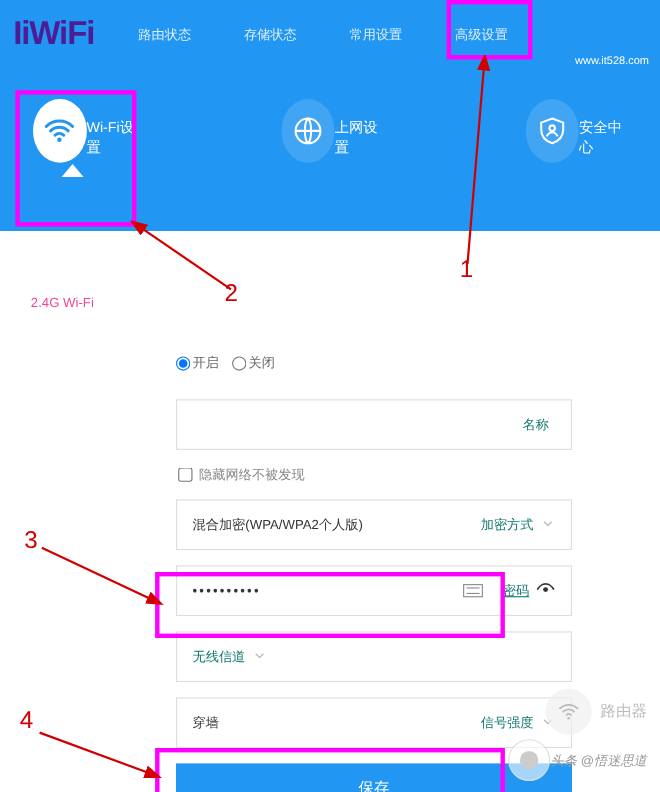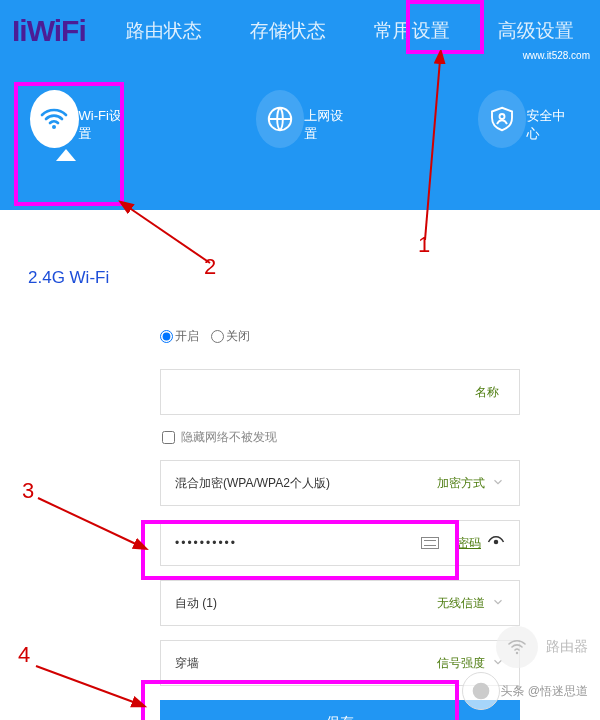--- a/index.html
+++ b/index.html
@@ -1,57 +1,57 @@
 <!DOCTYPE html>
 <html><head>
   <meta charset="utf-8">
   <style>
     * { margin:0; padding:0; box-sizing:border-box; font-family: "Microsoft YaHei", Arial, sans-serif; }
     body { width:600px; height:720px; background:#fff; position:relative; overflow:hidden; }
     .header { background:#2196f3; height:210px; position:relative; }
     .topbar { display:flex; align-items:center; height:62px; padding:0 12px; }
     .logo { color:#4c1d95; font-size:30px; font-weight:700; letter-spacing:-1px; margin-right:40px; font-family: Arial, sans-serif; }
     .tabs { display:flex; gap:48px; flex:1; }
-    .tab { color:rgba(255,255,255,0.85); font-size:19px; cursor:pointer; padding:4px 0; position:relative; }
+    .tab { color:rgba(255,255,255,0.85); font-size:12px; cursor:pointer; padding:4px 0; position:relative; }
     .watermark-url { position:absolute; right:10px; top:2px; color:#fff; font-size:10px;margin-top:48px; }
     .category-row { display:flex; align-items:flex-start; justify-content:flex-start; gap:130px; padding:28px 30px 0 30px; position:relative; }
     .cat { display:flex; flex-direction:row; align-items:center; cursor:pointer; }
     .cat-icon-wrap { width:58px; height:58px; border-radius:50%; display:flex; align-items:center; justify-content:center; background:rgba(255,255,255,0.15); margin-bottom:12px; }
     .cat-icon-wrap.active { background:#fff; }
     .cat-label { color:#fff; font-size:13px; }
     .pointer-arrow { position:absolute; width:0; height:0; border-left:10px solid transparent; border-right:10px solid transparent; border-bottom:12px solid #fff; left:56px; bottom:-1px; }
     .content { padding:40px 20px 20px 20px; position:relative; }
-    .section-title { color:#1d4ed8; font-size:17px; margin-bottom:40px; margin-top:18px; margin-left:8px; }
+    .section-title { color:#ec4899; font-size:12px; margin-bottom:40px; margin-top:18px; margin-left:8px; }
     .form-area { padding-left:140px; padding-right:60px; }
     .switch-row { display:flex; align-items:center; font-size:13px; color:#666; margin-bottom:24px; }
     .switch-row .lbl { width:180px; }
     .radio-group { display:flex; gap:12px; align-items:center; }
     .radio-group label { display:flex; align-items:center; gap:2px; font-size:12px; }
     .field { border:1px solid #ddd; height:46px; display:flex; align-items:center; padding:0 14px; font-size:12px; margin-bottom:14px; position:relative; background:#fff; }
     .field input[type=text], .field input[type=password], .field .value { border:none; outline:none; flex:1; font-size:12px; color:#333; background:transparent; }
-    .field .suffix { color:#4d7c0f; font-size:12px; margin-right:6px; }
+    .field .suffix { color:#0f766e; font-size:12px; margin-right:6px; }
     .field .chev { color:#bbb; }
     .check-row { font-size:12px; color:#888; display:flex; align-items:center; gap:6px; margin:4px 0 14px 2px; }
     .save-btn { width:100%; height:46px; background:#2196f3; color:#fff; font-size:14px; border:none; cursor:pointer; display:flex; align-items:center; justify-content:center; }
     .eye-icon { color:#444; font-size:14px; }
     .kbd-icon { width:18px; height:12px; border:1px solid #888; display:inline-block; position:relative; }
     .kbd-icon::before{content:""; position:absolute; inset:2px; border-top:1px solid #888; border-bottom:1px solid #888;}
     
     .hl { position:absolute; border:4px solid #ff00ff; pointer-events:none; z-index:50; }
     .hl-tab { left:406px; top:0px; width:78px; height:54px; }
     .hl-cat { left:14px; top:82px; width:110px; height:124px; }
     .hl-pw { left:141px; top:520px; width:318px; height:60px; }
     .hl-btn { left:141px; top:680px; width:318px; height:56px; border-width:4px; }
     .anno-num { position:absolute; color:#d10000; font-size:22px; font-weight:400; z-index:60; }
     .n1 { left:418px; top:232px; }
     .n2 { left:204px; top:254px; }
     .n3 { left:22px; top:478px; }
     .n4 { left:18px; top:642px; }
     svg.arrow { position:absolute; z-index:55; pointer-events:none; }
-    .footer-wm { position:absolute; right:12px; bottom:10px; display:flex; align-items:center; gap:0; color:#999; font-size:12px; z-index:40;}
+    .footer-wm { position:absolute; right:12px; bottom:10px; display:flex; align-items:center; gap:0; color:#999; font-size:12px; z-index:40;font-style:italic;}
     .footer-wm .circ { width:38px; height:38px; border-radius:50%; background:rgba(255,255,255,0.6); border:1px solid #ddd; display:flex; align-items:center; justify-content:center;}
     .footer-wm2 { position:absolute; right:12px; bottom:52px; display:flex; align-items:center; gap:8px; color:#bbb; font-size:14px; z-index:39;}
     .footer-wm2 .circ { width:42px; height:42px; border-radius:50%; background:rgba(240,240,240,0.7); display:flex; align-items:center; justify-content:center;}
     .dots{letter-spacing:2px; font-size:10px;}
   </style>
 </head>
 <body>
 
 <div class="header">
   <div class="topbar">
@@ -139,21 +139,20 @@
       <span class="suffix" style="margin-left:18px;text-decoration:underline;">密码</span>
       <span class="eye-icon">
         <svg width="18" height="18" viewBox="0 0 24 24">
             <circle cx="12" cy="12" r="3" fill="#333"></circle>
             <path d="M2 12s3.5-7 10-7 10 7 10 7" stroke="#333" stroke-width="2" fill="none"></path>
           </svg>
       </span>
     </div>
 
     <div class="field">
-      <span class="value">自动 (1)</span>
       <span class="suffix">无线信道</span>
       <span class="chev">
         <svg width="14" height="14" viewBox="0 0 24 24">
             <path d="M6 9l6 6 6-6" stroke="#bbb" stroke-width="2" fill="none"></path>
           </svg>
       </span>
     </div>
 
     <div class="field">
       <span class="value">穿墙</span>

